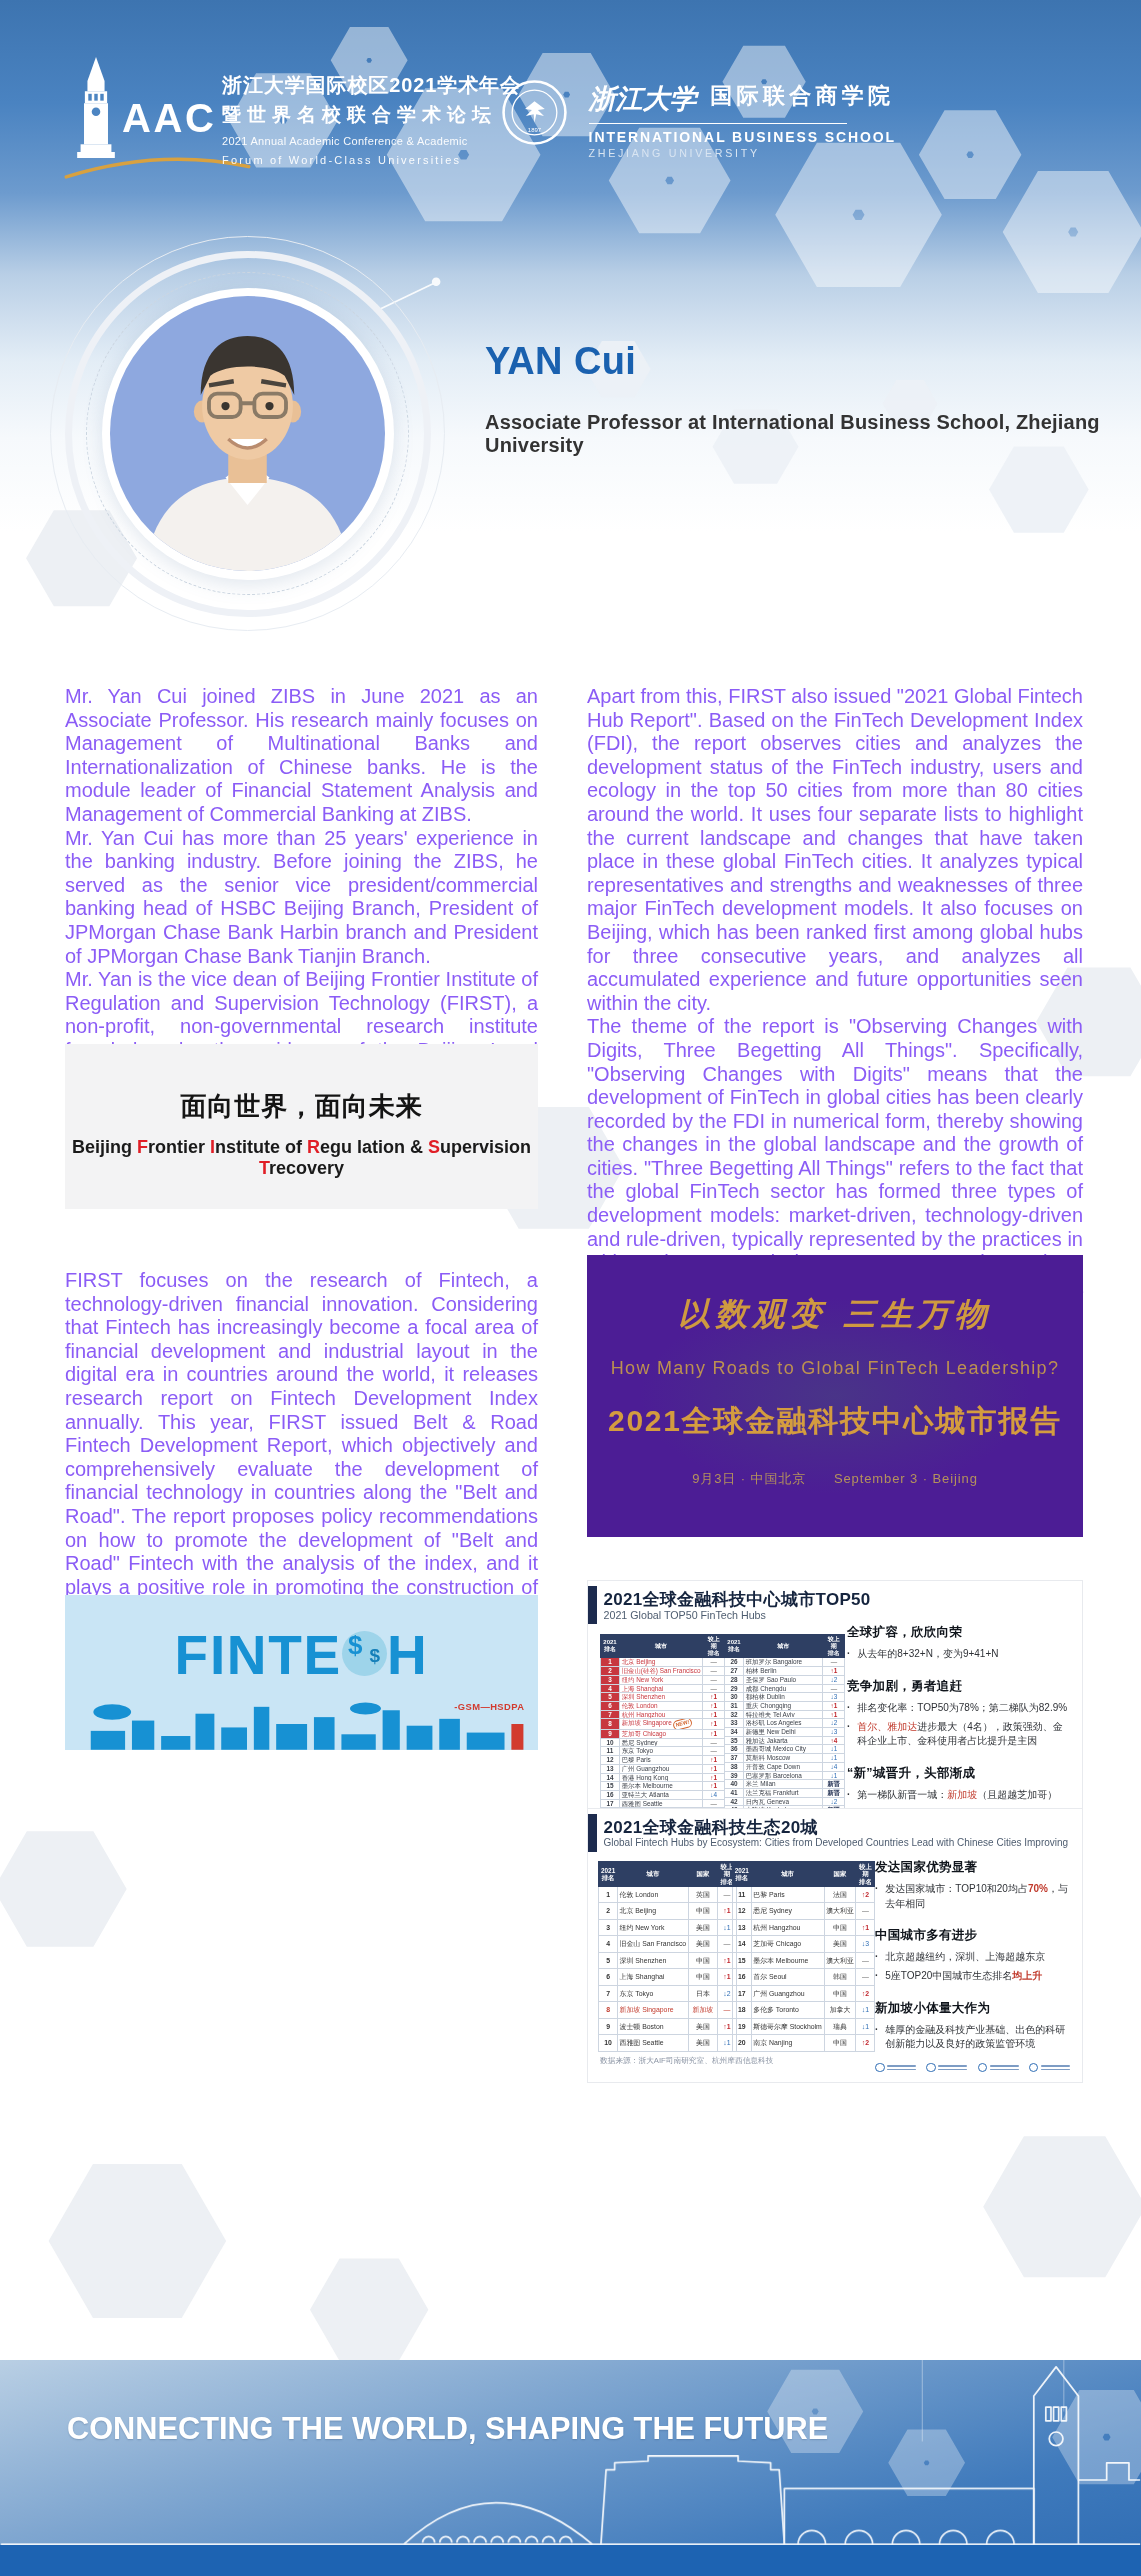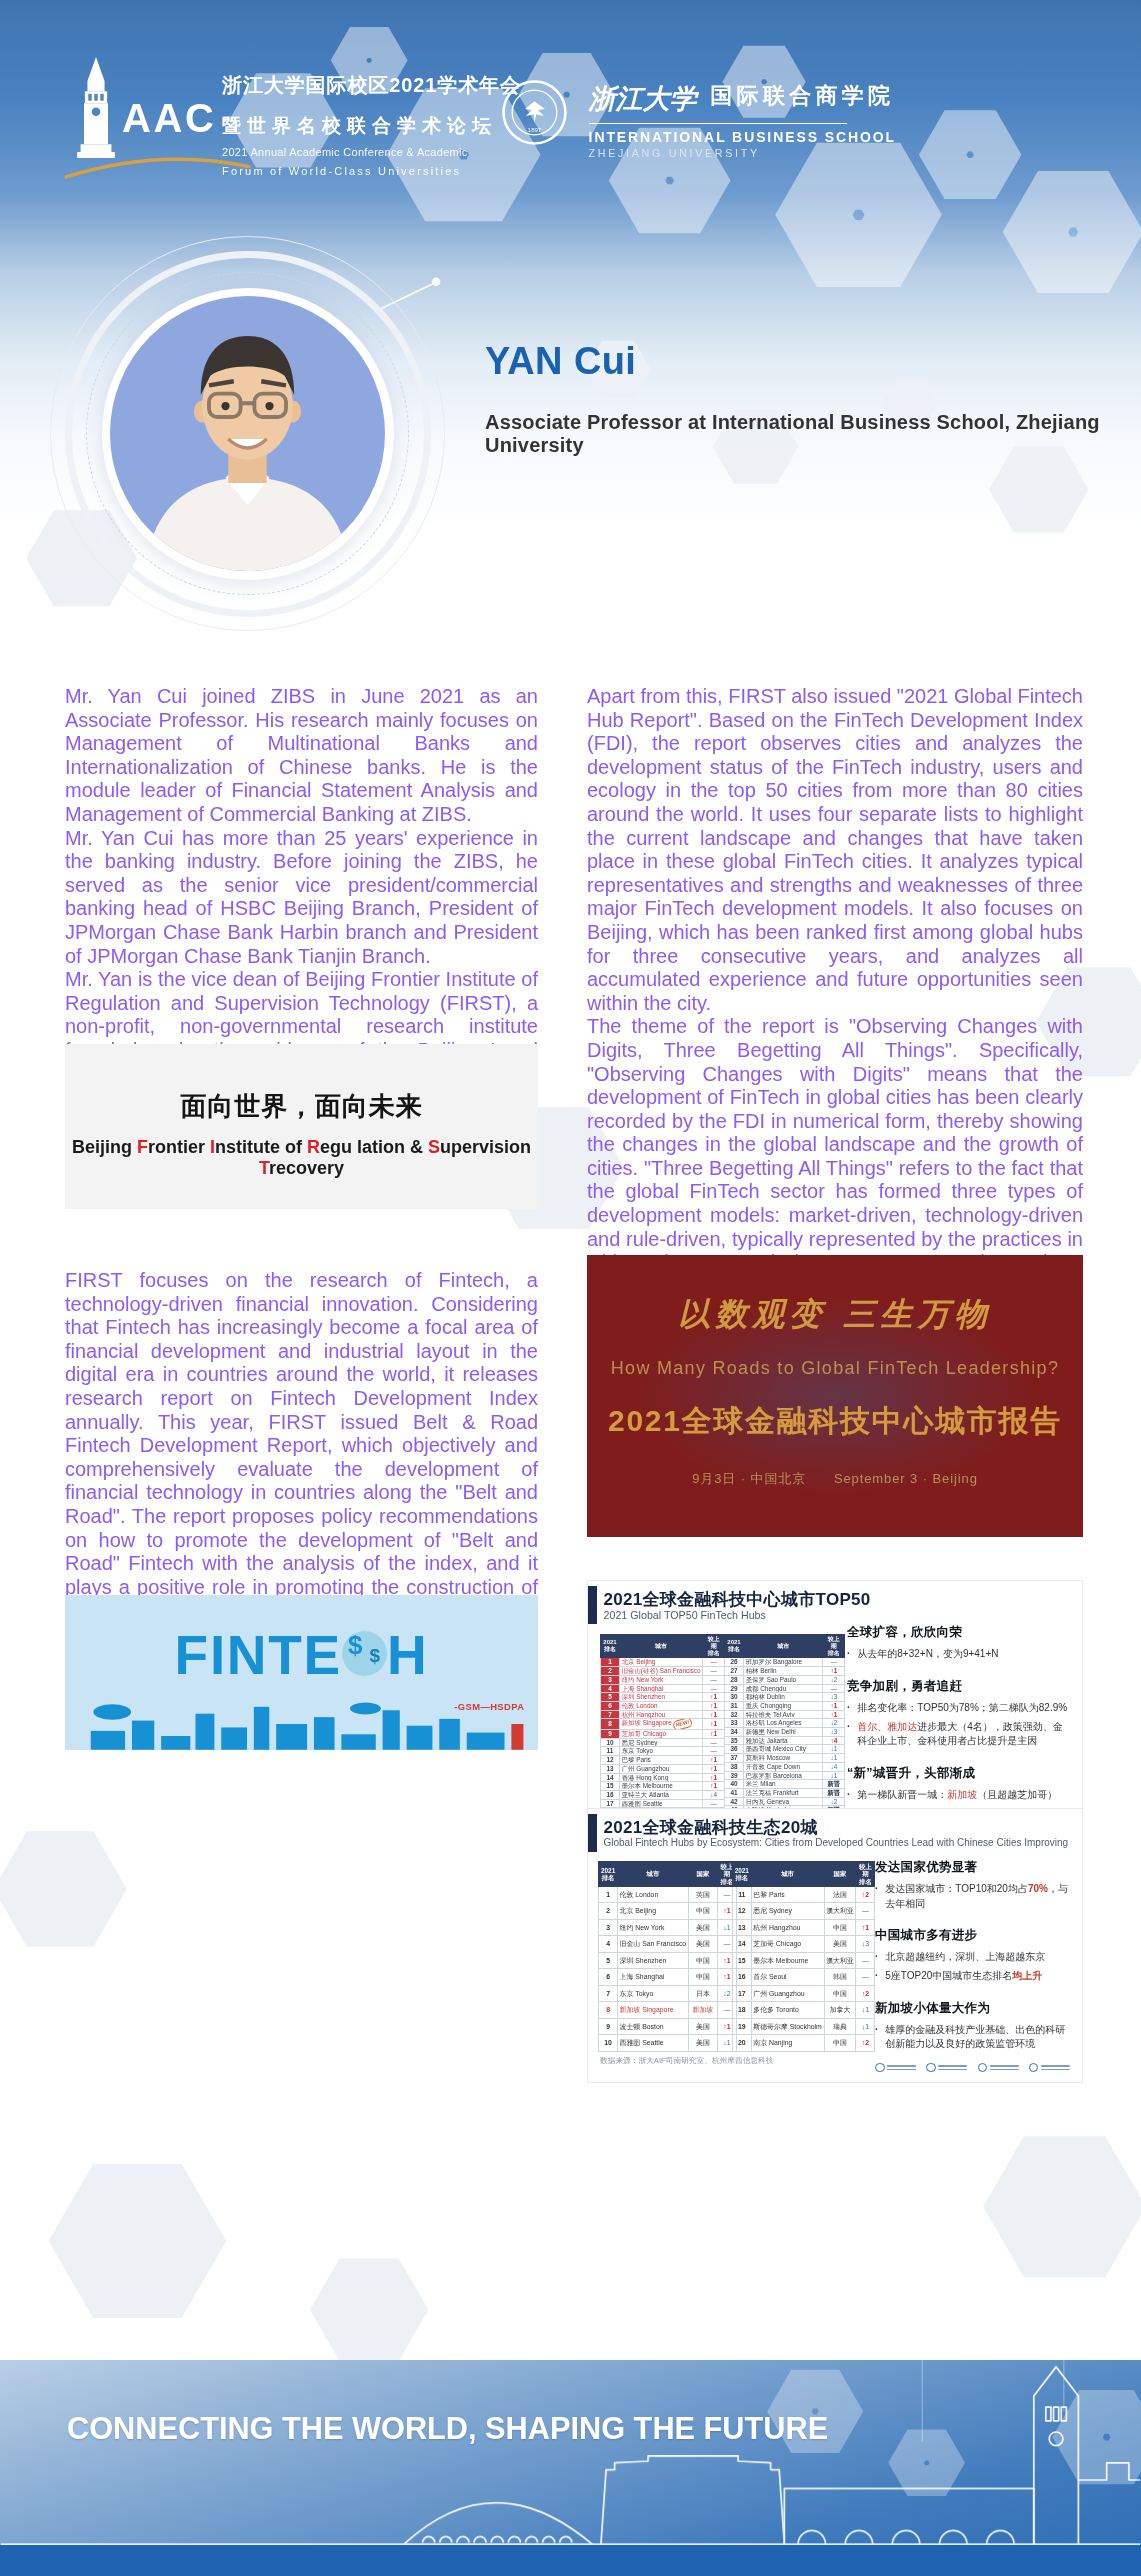--- a/index.html
+++ b/index.html
@@ -11,21 +11,21 @@
   .top-bg{position:absolute;left:0;top:0;width:100%;height:532px;
     background:linear-gradient(180deg,#3d74b0 0px,#4a83c1 103px,#6d9bce 193px,#b9cfe6 275px,#e3edf6 361px,#f6f9fc 438px,#ffffff 532px);}
   .deco{position:absolute;left:0;top:0;pointer-events:none}
 
   
   .hdr{position:absolute;left:0;top:0;width:100%;height:197px;color:#fff}
   .iaac{position:absolute;left:70px;top:57px;width:180px;height:112px}
   .iaac-word{position:absolute;left:52px;top:39px;font-size:40px;font-weight:800;letter-spacing:2.6px;color:#fff}
   .conf-txt{position:absolute;left:222px;top:72px}
   .conf-cn1{font-size:20px;font-weight:700;letter-spacing:0.9px}
-  .conf-cn2{font-size:19px;font-weight:700;letter-spacing:6px;margin-top:14px}
+  .conf-cn2{font-size:19px;font-weight:700;letter-spacing:6px;margin-top:3px}
   .conf-en{font-size:11px;margin-top:6.9px;letter-spacing:0.3px;opacity:.95}
   .conf-en2{font-size:11px;letter-spacing:2.2px;opacity:.95}
   .zibs{position:absolute;left:501px;top:79px;display:flex;gap:20.6px;align-items:flex-start}
   .seal{width:67px;height:67px;flex:0 0 auto}
   .zibs-txt{padding-top:1.7px}
   .zibs-row1{display:flex;align-items:flex-start;gap:13.7px;white-space:nowrap}
   .zibs-cal{font-family:"DejaVu Serif",serif;font-style:italic;font-weight:700;font-size:27px}
   .zibs-cn{font-size:22px;font-weight:600;letter-spacing:4.3px}
   .zibs-rule{width:258px;height:1.7px;background:#fff;margin:6px 0 4.3px}
   .zibs-en{font-size:14px;font-weight:700;letter-spacing:1.9px}
@@ -57,21 +57,21 @@
 
   
   .fintech{position:absolute;left:65px;top:1595px;width:473px;height:155px;background:#c9e5f5;overflow:hidden}
   .fin-word{position:absolute;left:0;top:33px;width:100%;text-align:center;font-size:55px;font-weight:900;color:#1791d3;letter-spacing:1.7px;line-height:1}
   .fin-globe{display:inline-block;width:45px;height:45px;border-radius:50%;background:#9ed4ea;position:relative;top:1.7px;overflow:hidden;vertical-align:baseline}
   .fin-globe span{position:absolute;left:6px;top:1.7px;font-size:26px;font-weight:800;color:#1791d3}
   .fin-globe i{position:absolute;right:5.2px;top:15.5px;font-style:normal;font-size:19px;font-weight:800;color:#157fb9}
   .fin-tag{position:absolute;right:13.7px;bottom:38px;font-size:9.4px;font-weight:700;color:#d23b2f;letter-spacing:0.4px}
 
   
-  .cover{position:absolute;left:587px;top:1255px;width:496px;height:282px;background:#7f1d1d;text-align:center;overflow:hidden}
+  .cover{position:absolute;left:587px;top:1255px;width:496px;height:282px;background:#4c1d95;text-align:center;overflow:hidden}
   .cover:before{content:"";position:absolute;left:10%;top:15%;width:80%;height:70%;background:radial-gradient(ellipse at 50% 50%,rgba(70,80,120,.45),rgba(70,80,120,0) 70%)}
   .cov-cal{position:relative;margin-top:38px;font-family:"DejaVu Serif",serif;font-style:italic;font-size:32px;font-weight:800;color:#cf9a40;letter-spacing:5.2px}
   .cov-q{position:relative;margin-top:21px;font-size:18px;color:#bd9150;letter-spacing:1.3px}
   .cov-cn{position:relative;margin-top:22px;font-size:30px;font-weight:800;color:#d49c3f;letter-spacing:1.7px}
   .cov-en{position:relative;margin-top:8.6px;font-size:20.6px;color:#cf9c4a;letter-spacing:0.9px}
   .cov-date{position:relative;margin-top:27.5px;font-size:13px;color:#b5925c;letter-spacing:0.9px}
 
   
   .panel{position:absolute;left:587px;width:496px;background:#fff;border:0.9px solid #e8eaee}
   .panel-t50{top:1580px;height:290px}

